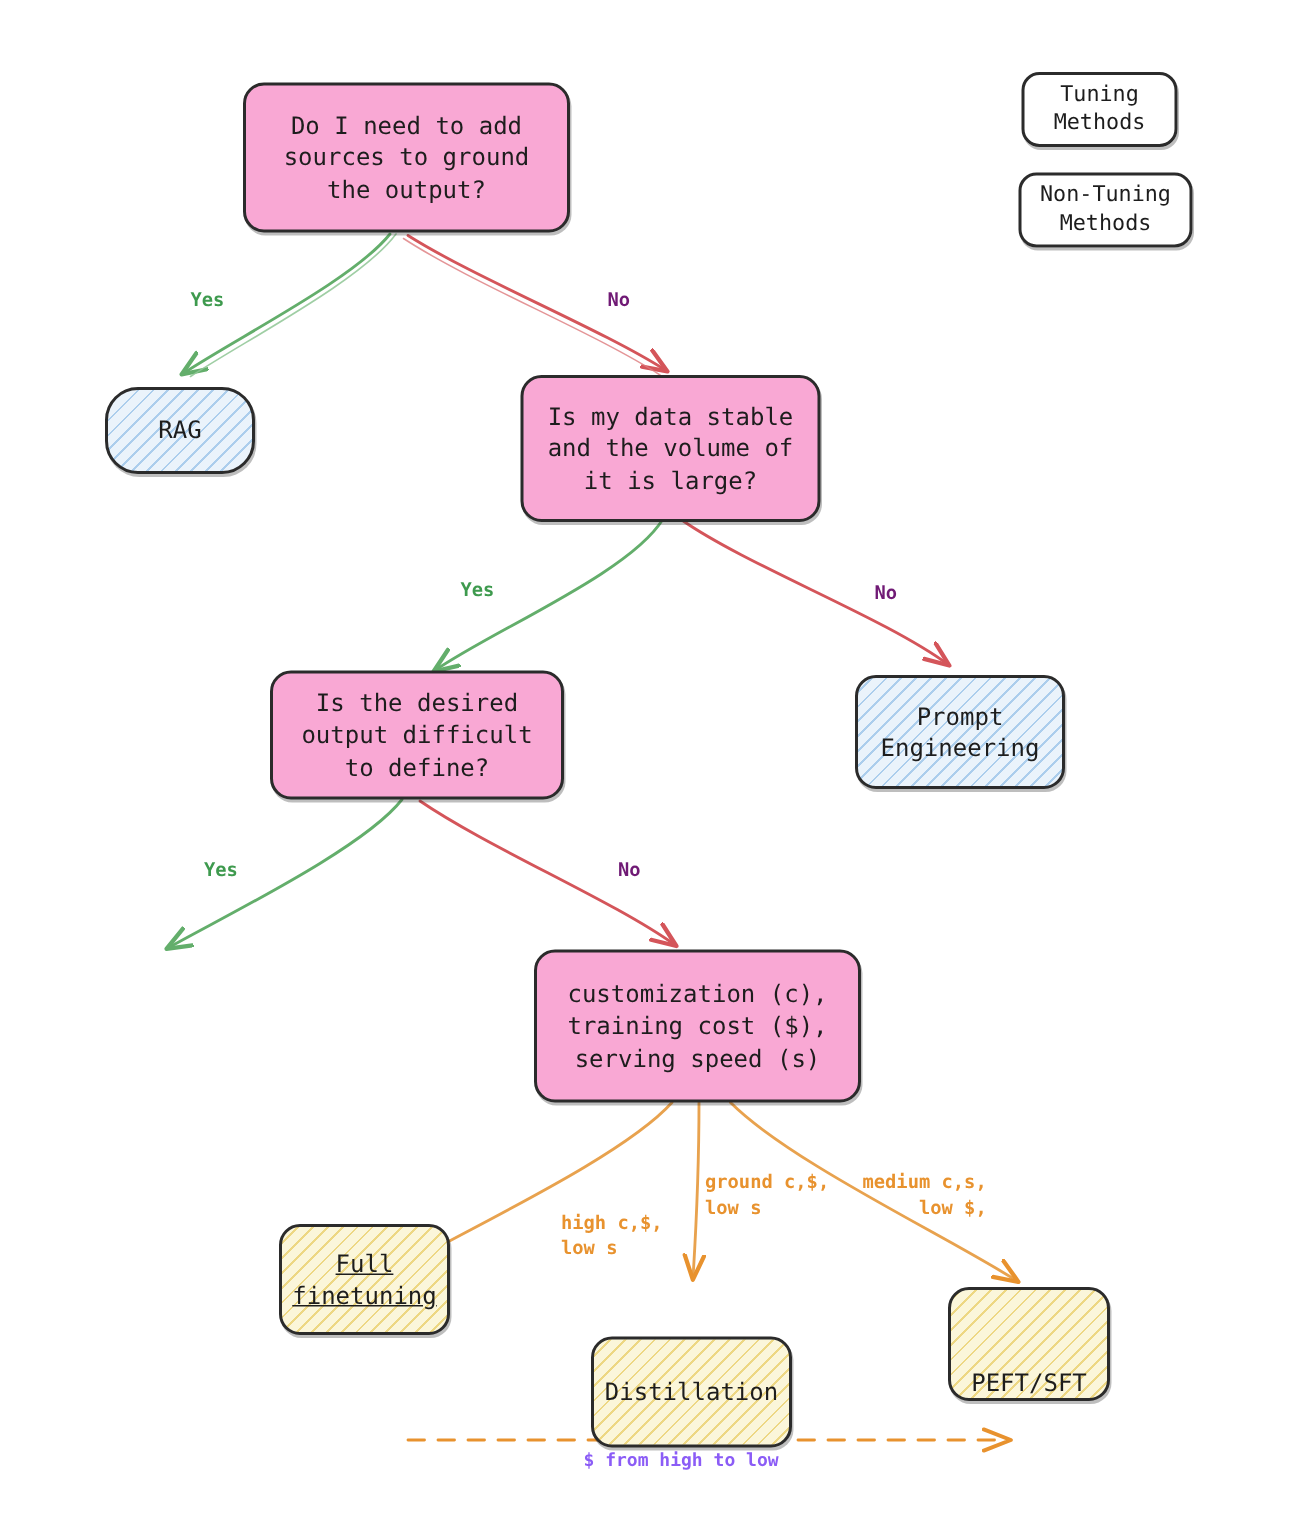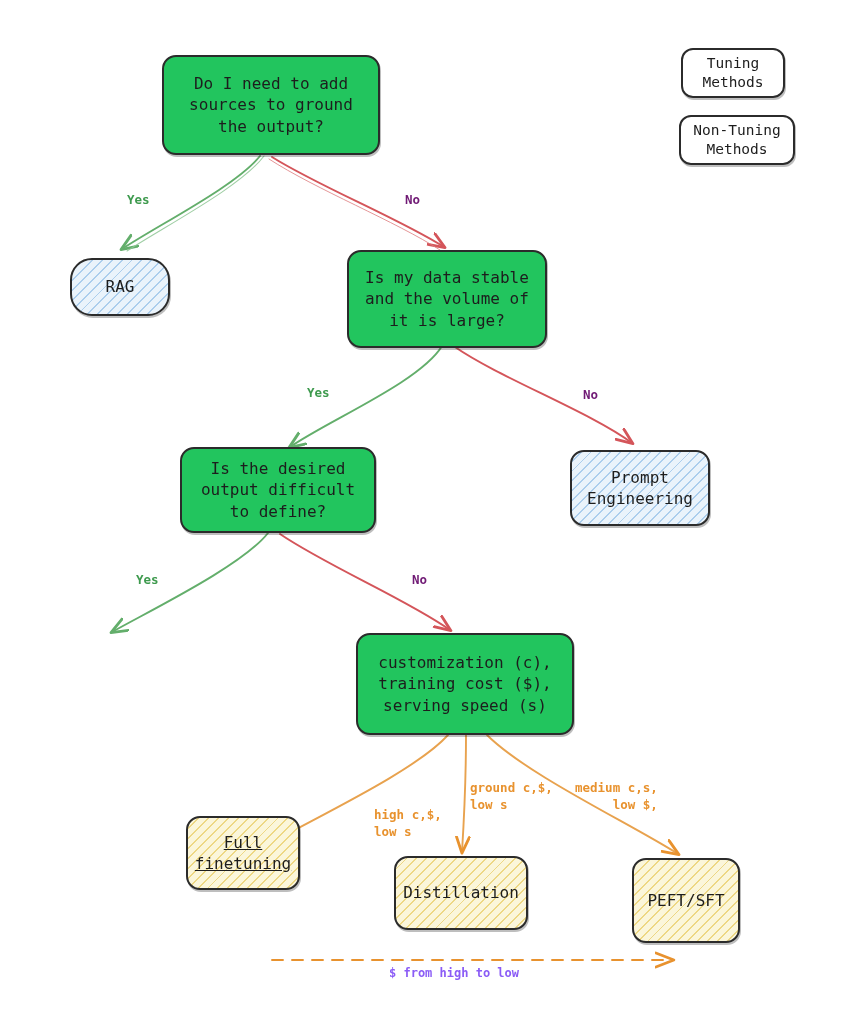--- a/index.html
+++ b/index.html
@@ -35,21 +35,21 @@
     align-items: center;
     justify-content: center;
     text-align: center;
     color: #1d1d1d;
     font-family: "DejaVu Sans Mono", "Liberation Mono", monospace;
     line-height: 1.32;
     white-space: pre;
     box-shadow: 1px 2px 0 rgba(40,40,40,0.30);
   }
   .node.decision {
-    background: #22c55e;
+    background: #f9a8d4;
     font-size: 16px;
   }
   .node.tuning {
     background-color: #fbf6da;
     background-image: repeating-linear-gradient(
       -45deg,
       rgba(226,190,60,0.55) 0px,
       rgba(226,190,60,0.55) 1.3px,
       rgba(0,0,0,0) 1.3px,
       rgba(0,0,0,0) 7px
@@ -193,25 +193,25 @@
     <span class="node-text">customization (c),
 training cost ($),
 serving speed (s)</span>
   </div>
 
   <div class="node tuning" style="left:186px; top:816px; width:114px; height:74px;text-decoration:underline;">
     <span class="node-text">Full
 finetuning</span>
   </div>
 
-  <div class="node tuning" style="left:394px; top:856px; width:134px; height:74px;">
+  <div class="node tuning" style="left:394px; top:891px; width:134px; height:74px;">
     <span class="node-text">Distillation</span>
   </div>
 
-  <div class="node tuning" style="left:632px; top:858px; width:108px; height:85px;">
+  <div class="node tuning" style="left:632px; top:858px; width:108px; height:76px;align-items:flex-end;">
     <span class="node-text">PEFT/SFT</span>
   </div>
 
   <div class="edge-label label-yes" style="left:127px; top:192px;">Yes</div>
 
   <div class="edge-label label-no" style="left:405px; top:192px;">No</div>
 
   <div class="edge-label label-yes" style="left:307px; top:385px;">Yes</div>
 
   <div class="edge-label label-no" style="left:583px; top:387px;">No</div>

